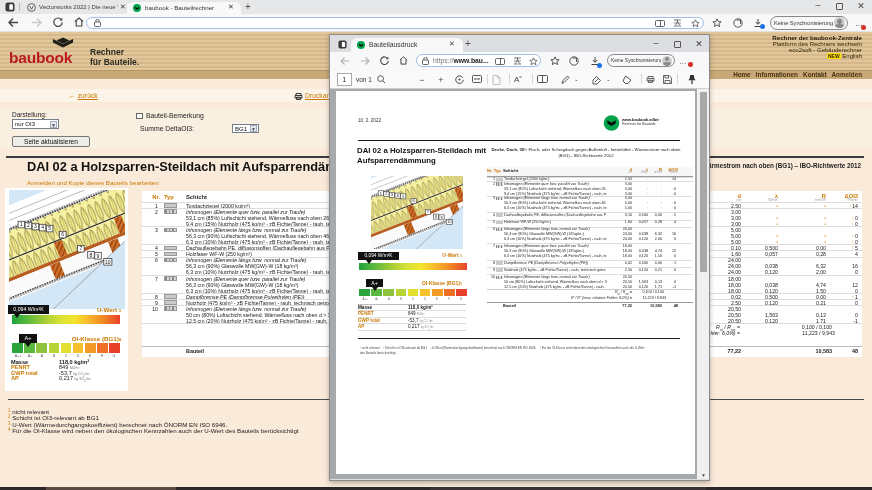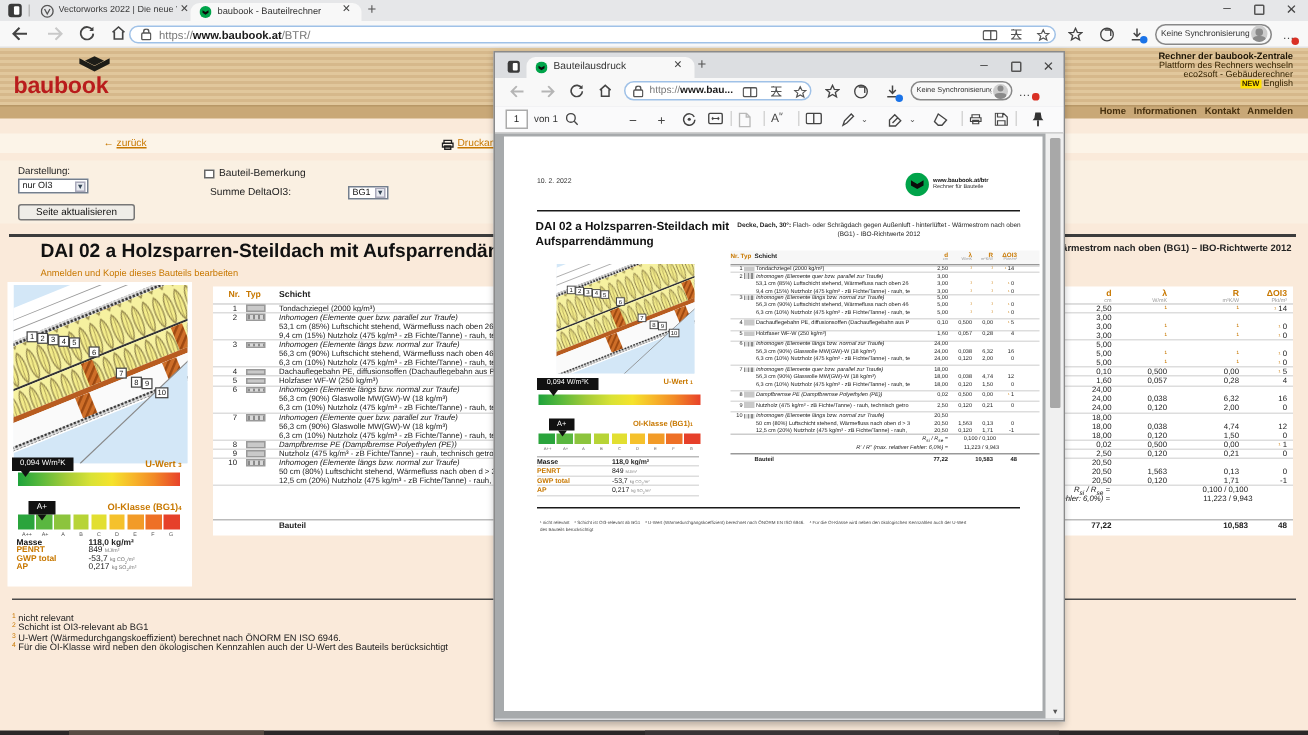--- a/index.html
+++ b/index.html
@@ -42,21 +42,20 @@
       <path d="M9.3 0.8 L9.3 3.6 L6.5 3.6" fill="#444"></path>
     </svg>
 <svg class="ab" style="left:74px;top:17px" width="10" height="10" viewBox="0 0 10 10">
       <path d="M1 4.5 L5 1 L9 4.5 M2.2 4 V9 H7.8 V4" stroke="#444" stroke-width="1.1" fill="none"></path>
     </svg>
 <div style="position:absolute;left:86px;top:16.5px;width:618px;height:12.5px;background:#fff;border:1px solid #9FC1E7;border-radius:7px;"></div>
 <svg class="ab" style="left:94px;top:19px" width="7" height="8" viewBox="0 0 7 8">
       <rect x="0.5" y="3" width="6" height="4.5" rx="0.8" fill="none" stroke="#555" stroke-width="0.9"></rect>
       <path d="M1.8 3 V2 a1.7 1.7 0 0 1 3.4 0 V3" fill="none" stroke="#555" stroke-width="0.9"></path>
     </svg>
-<div style="position:absolute;left:106px;top:19px;width:260px;height:8px;font-size:7.5px;color:#777;">https://<b style="color:#1a1a1a;font-weight:600">www.baubook.at</b>/BTR/</div>
 <svg class="ab" style="left:655px;top:19.5px" width="10" height="7" viewBox="0 0 10 7">
       <rect x="0.5" y="0.5" width="9" height="6" rx="1" fill="none" stroke="#555" stroke-width="0.9"></rect>
       <line x1="5.5" y1="0.5" x2="5.5" y2="6.5" stroke="#555" stroke-width="0.9"></line>
     </svg>
 <svg class="ab" style="left:673px;top:19px" width="9" height="8" viewBox="0 0 9 8">
       <path d="M1 1 H8 M1 4 H8 M1 7 H8 M2.5 1 V0.3 M4.5 0.8 C4.5 4 3 6 1.5 7 M4.5 0.8 C4.5 4 6 6 7.5 7" stroke="#555" stroke-width="0.7" fill="none"></path>
     </svg>
 <svg class="ab" style="left:691px;top:18.5px" width="9" height="9" viewBox="0 0 9 9">
       <path d="M4.5 0.8 L5.6 3.2 L8.2 3.4 L6.2 5.1 L6.9 7.7 L4.5 6.3 L2.1 7.7 L2.8 5.1 L0.8 3.4 L3.4 3.2 Z" fill="none" stroke="#555" stroke-width="0.8"></path>
     </svg>
@@ -79,20 +78,21 @@
     </div>
 <div style="position:absolute;left:855px;top:19px;width:12px;height:8px;font-size:8px;color:#444;letter-spacing:0.5px;">…</div>
 <div style="position:absolute;left:861px;top:25px;width:5px;height:5px;background:#D93025;border-radius:50%;"></div>
 <div style="position:absolute;left:0px;top:32px;width:872px;height:38px;background:repeating-linear-gradient(180deg,#E1C79C 0px,#E1C79C 2px,#D6B88B 2px,#D6B88B 4px);"></div>
 <div style="position:absolute;left:0px;top:70px;width:872px;height:8.5px;background:#C9A877;border-top:1px solid #b89767;"></div>
 <div style="position:absolute;left:9px;top:49px;width:74px;height:17px;font-size:15.5px;font-weight:bold;color:#b91c1c;letter-spacing:-0.2px;">baubook</div>
 <svg class="ab" style="left:52px;top:37px" width="22" height="12" viewBox="0 0 24 13">
       <path d="M1 2 L12 7.5 L23 2 L23 6 L12 11.5 L1 6 Z" fill="#1d1d18"></path>
       <path d="M5 3.8 L12 0.5 L19 3.8 L12 7.2 Z" fill="#1d1d18"></path>
     </svg>
+<div style="position:absolute;left:90px;top:47px;width:80px;height:22px;font-size:8.5px;font-weight:bold;color:#2a2a24;line-height:10px;">Rechner<br>für Bauteile.</div>
 <div style="position:absolute;left:660px;top:34px;width:202px;height:6px;font-size:6.2px;font-weight:bold;color:#1d1405;text-align:right;">Rechner der baubook-Zentrale</div>
 <div style="position:absolute;left:660px;top:40.5px;width:202px;height:6px;font-size:6px;color:#332200;text-align:right;">Plattform des Rechners wechseln</div>
 <div style="position:absolute;left:660px;top:46.8px;width:202px;height:6px;font-size:6px;color:#332200;text-align:right;">eco2soft - Gebäuderechner</div>
 <div style="position:absolute;left:660px;top:52.8px;width:202px;height:6px;font-size:6px;color:#332200;text-align:right;"><span style="background:#FFE000;font-weight:bold;font-size:5px;padding:0 1px;">NEW</span> English</div>
 <div style="position:absolute;left:660px;top:70.8px;width:202px;height:7px;font-size:6.3px;font-weight:bold;color:#46300e;text-align:right;">Home&nbsp;&nbsp; Informationen&nbsp;&nbsp; Kontakt&nbsp;&nbsp; Anmelden</div>
 <div style="position:absolute;left:0px;top:89px;width:872px;height:13px;background:#FCF4E8;"></div>
 <div style="position:absolute;left:69px;top:92px;width:40px;height:7px;font-size:6.8px;color:#C87800;">← <span style="text-decoration:underline">zurück</span></div>
 <svg class="ab" style="left:294px;top:92.5px" width="9" height="7" viewBox="0 0 9 7">
       <path d="M2 2.5 V0.5 H7 V2.5 M1 2.5 H8 V5 H1 Z M2.5 4.2 H6.5 V6.5 H2.5 Z" fill="none" stroke="#222" stroke-width="0.9"></path>
     </svg>

